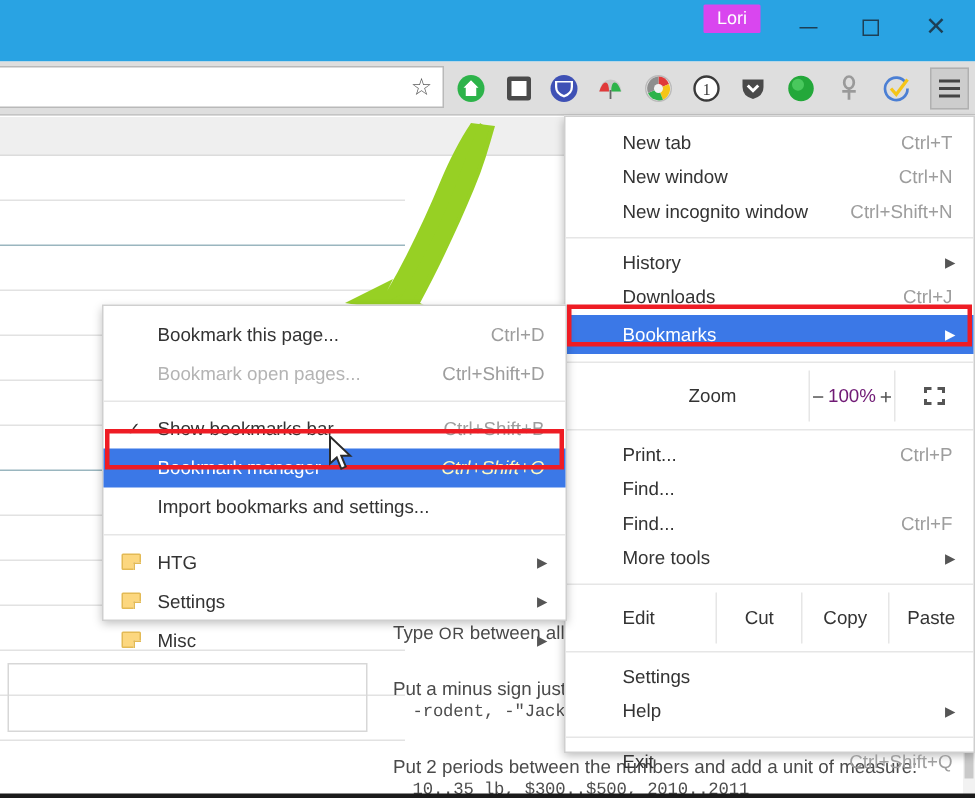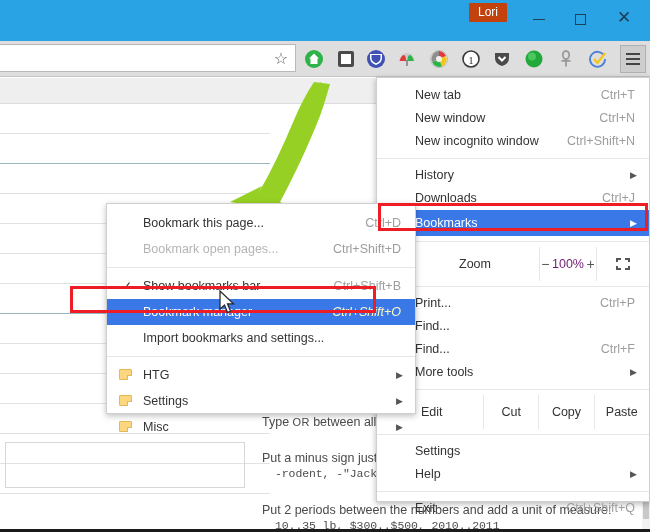--- a/index.html
+++ b/index.html
@@ -17,21 +17,21 @@
   }
 
   
   #titlebar {
     position: absolute; left: 0; top: 0; width: 650px; height: 41px;
     background: #29a3e3;
   }
   #user-badge {
     position: absolute; left: 469px; top: 3px;
     padding: 2px 9px 3px 9px;
-    background: #c2410c;
+    background: #d946ef;
     color: #ffffff;
     font-size: 12px;
     line-height: 14px;
     border-radius: 1px;
   }
   .wbtn {
     position: absolute; top: 4px; width: 36px; height: 28px;
     color: #1d3f55; font-size: 15px; line-height: 28px; text-align: center;
   }
   #win-min { left: 521px; }
@@ -163,39 +163,39 @@
   .fs-icon { position: relative; width: 14px; height: 12px; }
   .fs-icon i { position: absolute; width: 5px; height: 4px; }
   .fs-icon i.a { left: 0; top: 0; border-left: 2px solid #555; border-top: 2px solid #555; }
   .fs-icon i.b { right: 0; top: 0; border-right: 2px solid #555; border-top: 2px solid #555; }
   .fs-icon i.c { left: 0; bottom: 0; border-left: 2px solid #555; border-bottom: 2px solid #555; }
   .fs-icon i.d { right: 0; bottom: 0; border-right: 2px solid #555; border-bottom: 2px solid #555; }
 
   
   #edit-row { display: flex; height: 34px; align-items: stretch; }
   #edit-row .cell { display: flex; align-items: center; }
-  #edit-row .cell.lbl { flex: 0 0 100px; padding-left: 38px; margin-left: 6px; }
+  #edit-row .cell.lbl { flex: 0 0 100px; padding-left: 38px; }
   #edit-row .cell.act {
     flex: 1 1 0; justify-content: center; border-left: 1px solid #e6e6e6;
   }
 
   
   #hl-bookmarks {
     position: absolute; left: 378px; top: 203px; width: 270px; height: 28px;
     border: 3px solid #ee1c24;
     pointer-events: none;
   }
 
   
   #sub-menu {
     position: absolute; left: 68px; top: 203px; width: 310px; height: 211px;
     background: #ffffff;
     border: 1px solid #cfcfcf;
     box-shadow: 0 2px 6px rgba(0,0,0,0.25);
-    font-size: 12.5px; color: #333; margin-left: 38px;
+    font-size: 12.5px; color: #333;
   }
   #sub-menu .mi { height: 26px; line-height: 26px; padding-left: 36px; }
   #sub-menu .mi .check {
     position: absolute; left: 15px; top: 0; color: #333; font-size: 12px;
   }
   .folder-icon {
     position: absolute; left: 12px; top: 7px; width: 13px; height: 11px;
     background: #fcd77f; border: 1px solid #e3ba55; border-radius: 1px;
   }
   .folder-icon:after {

